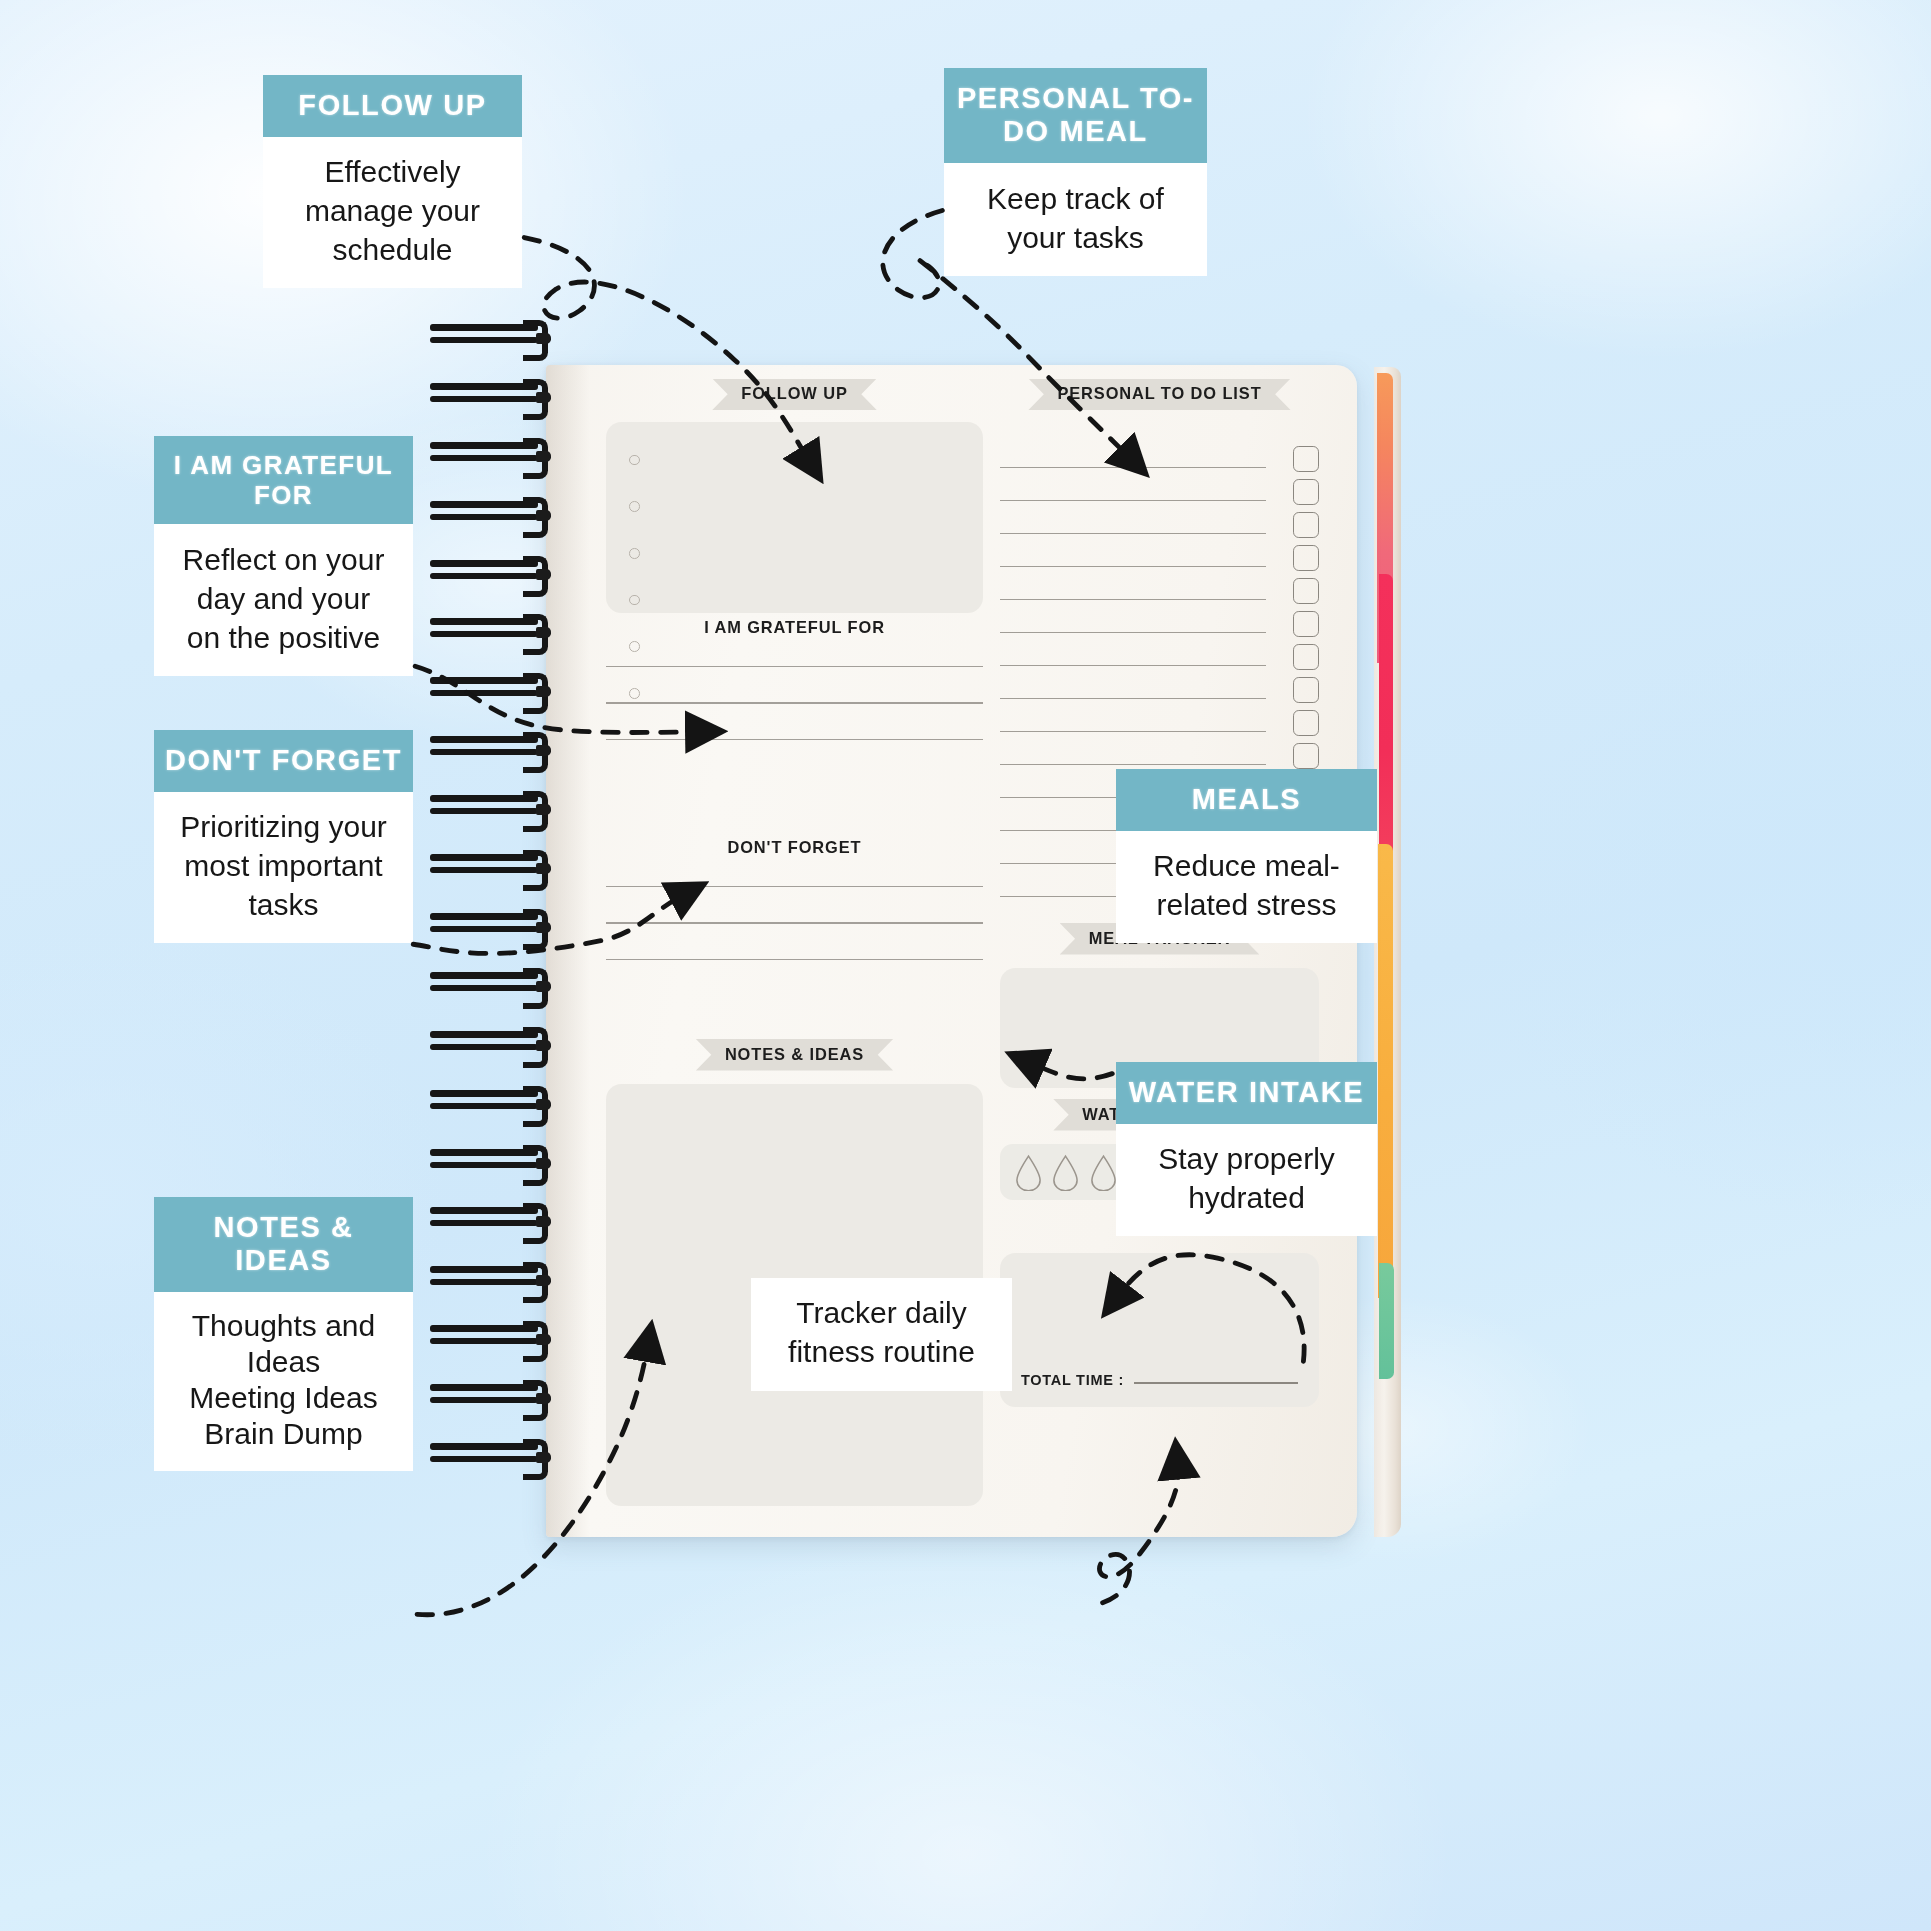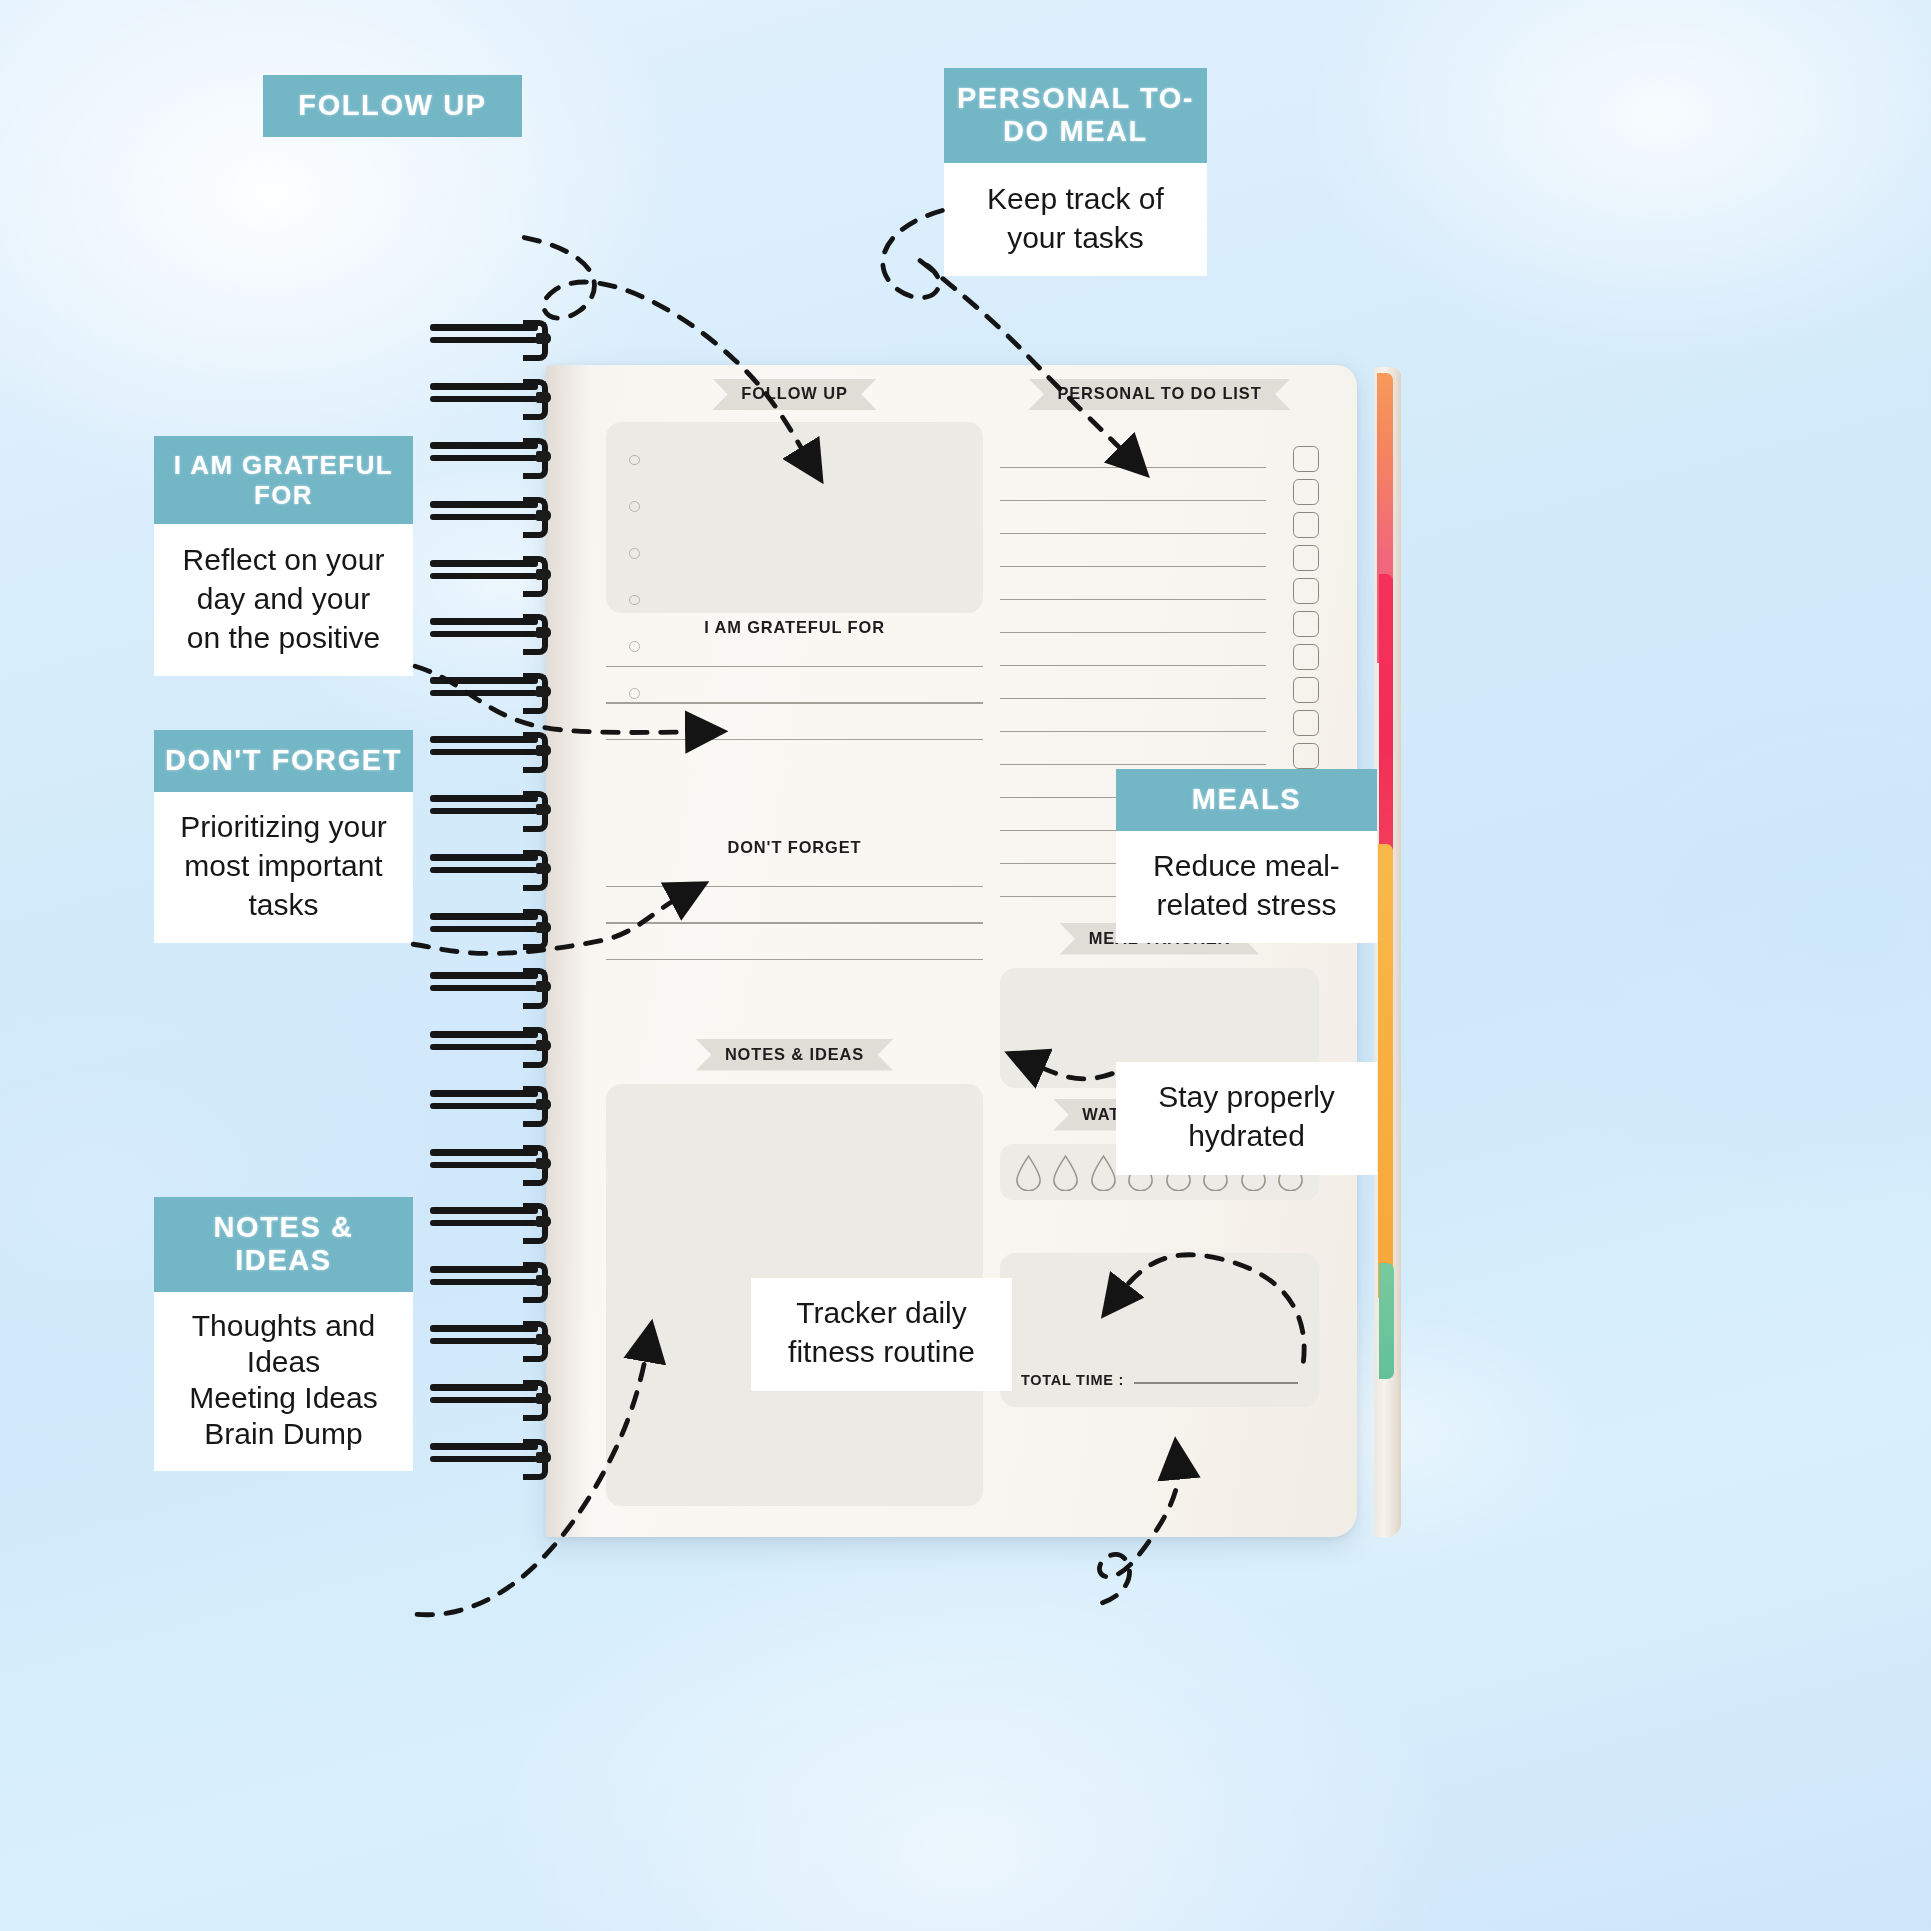--- a/index.html
+++ b/index.html
@@ -456,20 +456,25 @@
         <div class="hook"></div>
         <div class="tip"></div>
       </div>
   </div>
 </div>
 
 <div class="callout" id="co-follow-up" style="left:263px;top:75px;width:259px;">
   <div class="chead">
     <span>FOLLOW UP</span>
   </div>
+  <div class="cbody">
+    <span>Effectively</span>
+    <span>manage your</span>
+    <span>schedule</span>
+  </div>
 </div>
 
 <div class="callout" id="co-todo" style="left:944px;top:68px;width:263px;">
   <div class="chead">
     <span>PERSONAL</span>
     <span>TO-DO MEAL</span>
   </div>
   <div class="cbody">
     <span>Keep track of</span>
     <span>your tasks</span>
@@ -514,20 +519,23 @@
   <div class="chead">
     <span>MEALS</span>
   </div>
   <div class="cbody">
     <span>Reduce meal-</span>
     <span>related stress</span>
   </div>
 </div>
 
 <div class="callout" id="co-water" style="left:1116px;top:1062px;width:261px;">
+  <div class="chead">
+    <span>WATER INTAKE</span>
+  </div>
   <div class="cbody">
     <span>Stay properly</span>
     <span>hydrated</span>
   </div>
 </div>
 
 <div class="callout" id="co-fitness" style="left:751px;top:1278px;width:261px;">
   <div class="cbody">
     <span>Tracker daily</span>
     <span>fitness routine</span>

